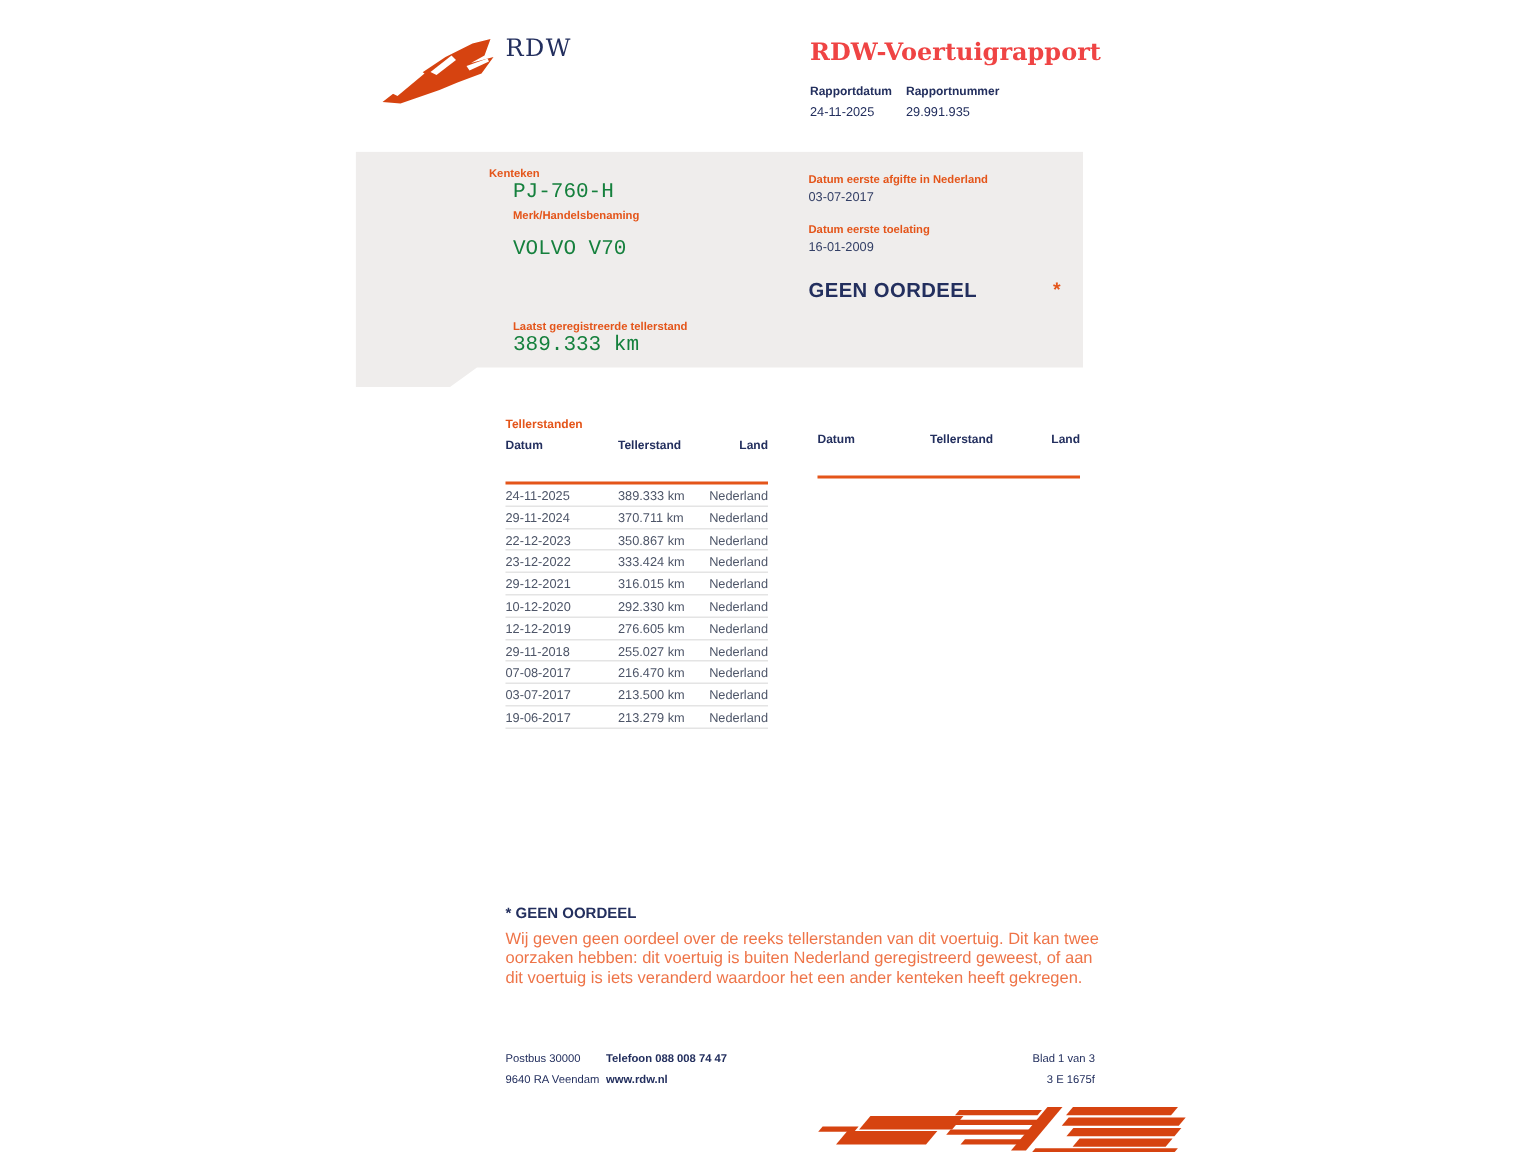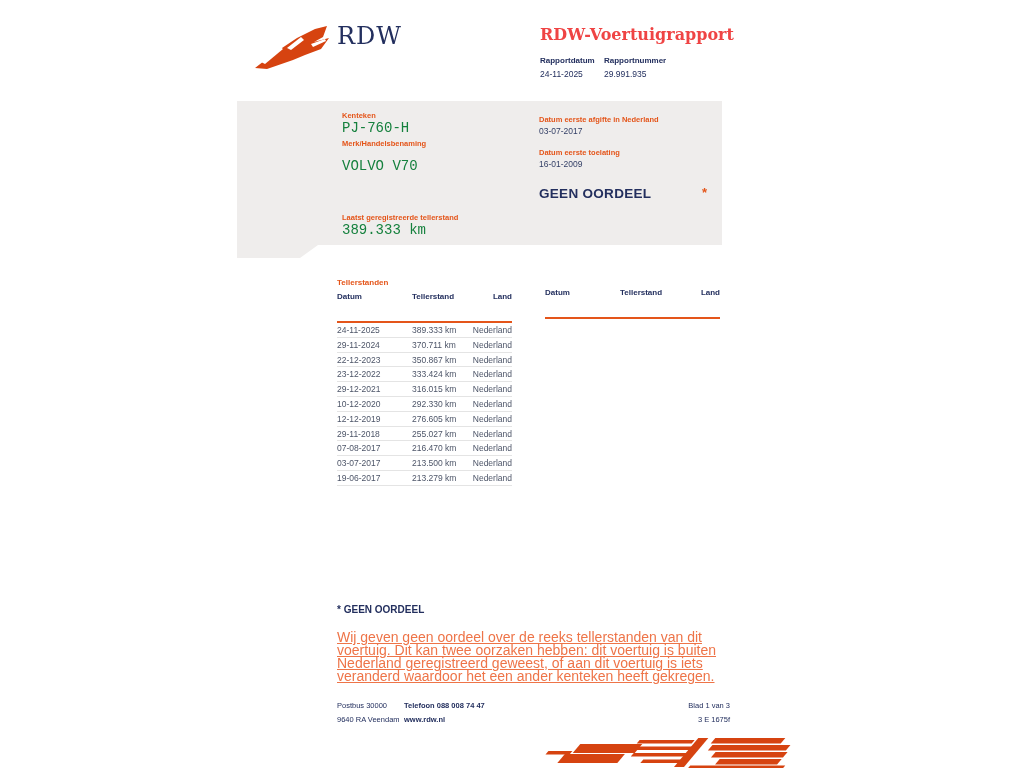--- a/index.html
+++ b/index.html
@@ -5,21 +5,21 @@
   * { margin:0; padding:0; box-sizing:border-box; }
   html,body { background:#ffffff; }
   .page {
     position:relative; width:1024px; height:768px; background:#ffffff;
     font-family:"Liberation Sans", sans-serif; overflow:hidden;
     color:#232f5e;
   }
   .abs { position:absolute; }
 
   
-  .wordmark { left:337px; top:22px; font-family:"DejaVu Serif", serif; font-size:24px; letter-spacing:1px; color:#232f5e; }
+  .wordmark { left:337px; top:22px; font-family:"DejaVu Serif", serif; font-size:16px; letter-spacing:1px; color:#232f5e; }
   .doc-title { left:540px; top:25px; font-family:"DejaVu Serif", serif; font-weight:bold; font-size:16px; color:#ef4444; }
   .meta-label { top:56px; font-size:8px; font-weight:bold; color:#232f5e; }
   .meta-value { top:69px; font-size:8.5px; color:#232f5e; }
   .meta-col1 { left:540px; }
   .meta-col2 { left:604px; }
 
   
   .panel {
     left:237px; top:101px; width:485px; height:157px; background:#efedec;
     clip-path: polygon(0 0, 100% 0, 100% 144px, 81px 144px, 63px 157px, 0 157px);
@@ -37,21 +37,21 @@
   .trow { display:flex; font-size:8.5px; color:#4d5568; height:14.8px; line-height:14.8px; border-bottom:1px solid #e4e4e4; }
   .c0 { width:75px; text-align:left; }
   .c1 { width:58px; text-align:left; }
   .c2 { flex:1; text-align:right; }
   .tbl-left  { left:337px; top:278px; }
   .tbl-right { left:545px; top:288px; }
 
   
   .footnote { left:337px; top:604px; width:398px; }
   .footnote-head { font-size:10px; font-weight:bold; color:#232f5e; }
-  .footnote-body { margin-top:16px; font-size:14px; line-height:13px; color:#ee7448;text-decoration:underline; }
+  .footnote-body { margin-top:5px; font-size:11px; line-height:13px; color:#ee7448; }
 
   
   .foot { font-size:7.5px; color:#232f5e; }
   .foot-l1 { top:701px; }
   .foot-l2 { top:715px; }
   .foot-c1 { left:337px; }
   .foot-c2 { left:404px;font-weight:bold; }
   .foot-r  { left:630px; width:100px; text-align:right; }
 
   .pattern { left:540px; top:736px; }
@@ -76,21 +76,21 @@
   </div>
   <div class="abs wordmark">RDW</div>
 
   <div class="abs doc-title">RDW-Voertuigrapport</div>
   <div class="abs meta-label meta-col1">Rapportdatum</div>
   <div class="abs meta-value meta-col1">24-11-2025</div>
   <div class="abs meta-label meta-col2">Rapportnummer</div>
   <div class="abs meta-value meta-col2">29.991.935</div>
 
   <div class="abs panel">
-    <div class="abs lbl" style="left:105px; top:10px;">Kenteken</div>
+    <div class="abs lbl" style="left:89px; top:10px;">Kenteken</div>
     <div class="abs bigval" style="left:105px; top:19px;">PJ-760-H</div>
     <div class="abs lbl" style="left:105px; top:38px;">Merk/Handelsbenaming</div>
     <div class="abs bigval" style="left:105px; top:57px;">VOLVO V70</div>
     <div class="abs lbl" style="left:105px; top:112px;">Laatst geregistreerde tellerstand</div>
     <div class="abs bigval" style="left:105px; top:121px;">389.333 km</div>
 
     <div class="abs lbl" style="left:302px; top:14px;">Datum eerste afgifte in Nederland</div>
     <div class="abs smval" style="left:302px; top:25px;">03-07-2017</div>
     <div class="abs lbl" style="left:302px; top:47px;">Datum eerste toelating</div>
     <div class="abs smval" style="left:302px; top:58px;">16-01-2009</div>

